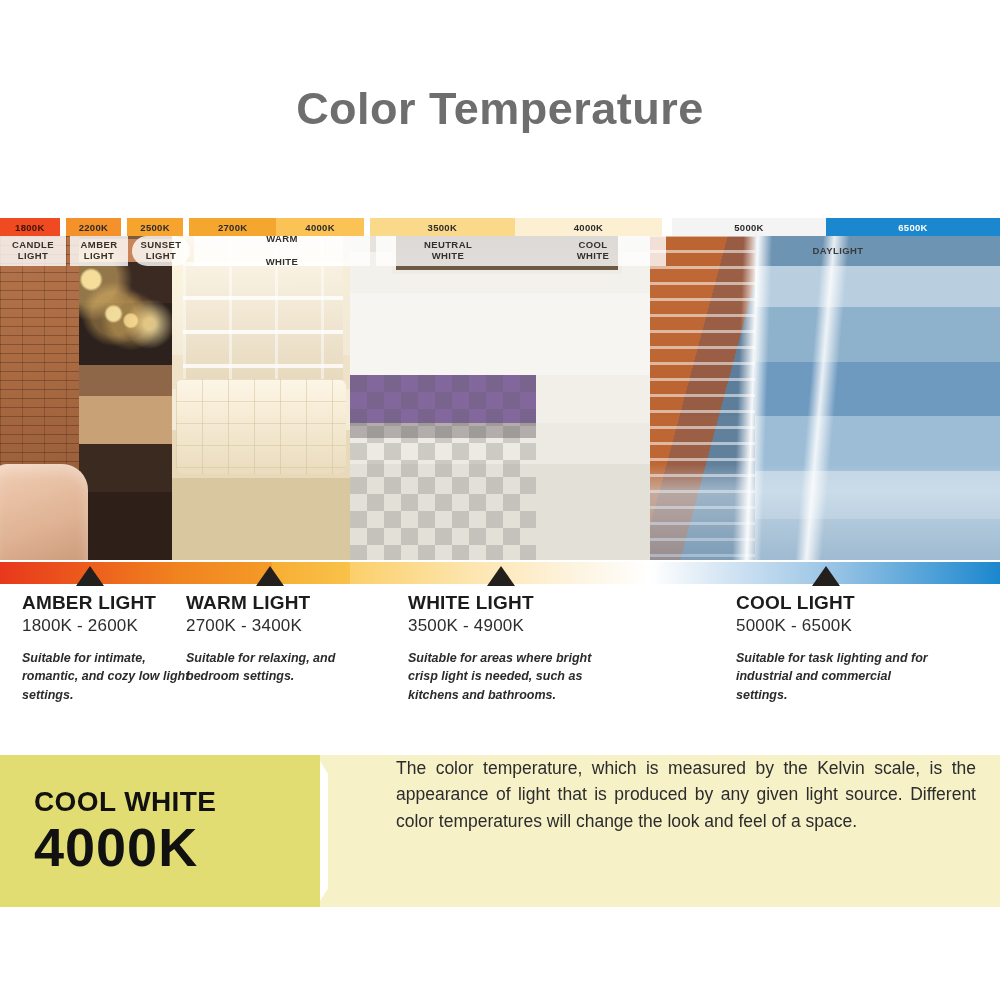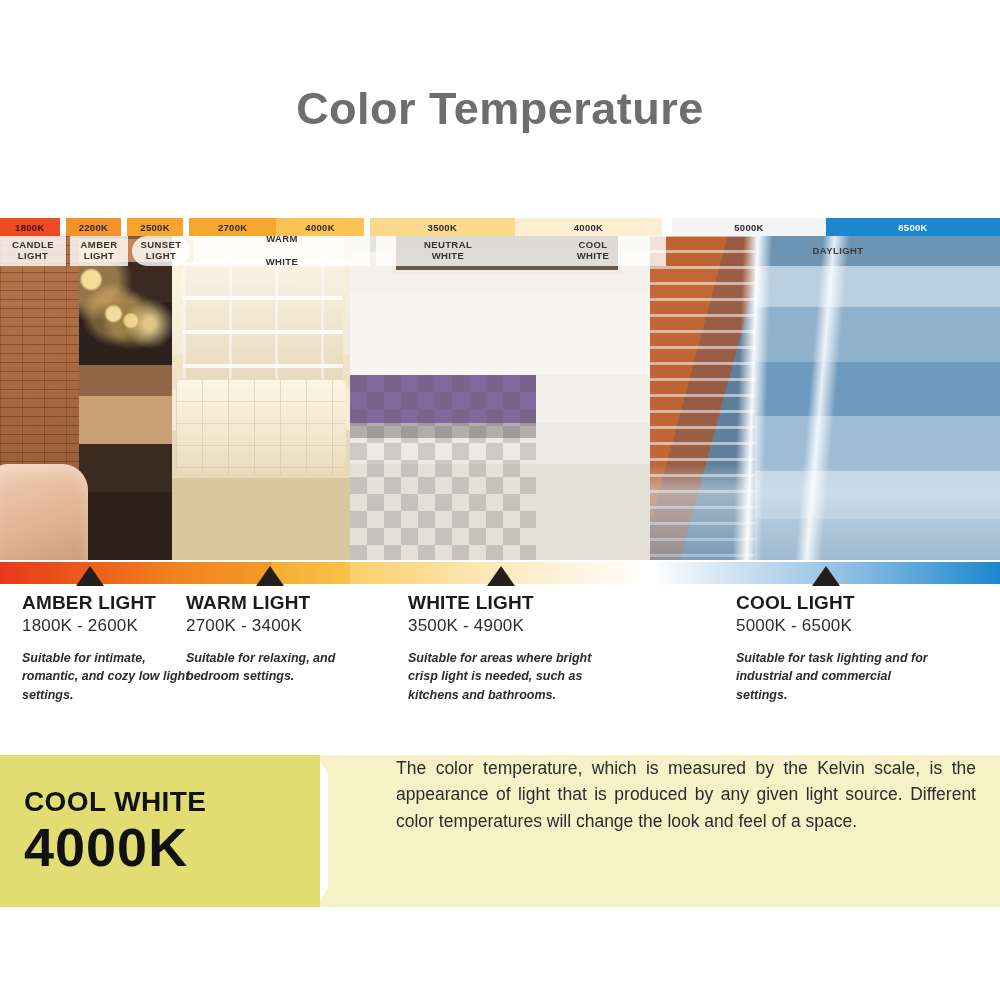--- a/index.html
+++ b/index.html
@@ -217,21 +217,21 @@
   .c4 { left: 736px; width: 200px; }
 
   
   .banner {
     position: absolute; left: 0; top: 755px; width: 1000px; height: 152px;
   }
   .banner-left {
     position: absolute; left: 0; top: 0; width: 320px; height: 152px;
     background: #e2dd72;
     display: flex; flex-direction: column;
-    justify-content: center; padding-left: 24px;
+    justify-content: center; padding-left: 34px;
   }
   .banner-left .bl1 {
     font-size: 28px; font-weight: bold; color: #111; letter-spacing: .4px;
   }
   .banner-left .bl2 {
     font-size: 54px; font-weight: bold; color: #111; line-height: 1.02;
     letter-spacing: 1px; margin-top: 2px;
   }
   .banner-right {
     position: absolute; left: 320px; top: 0; width: 680px; height: 152px;

